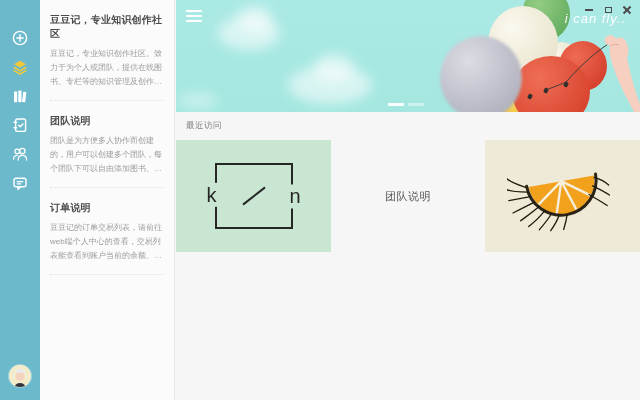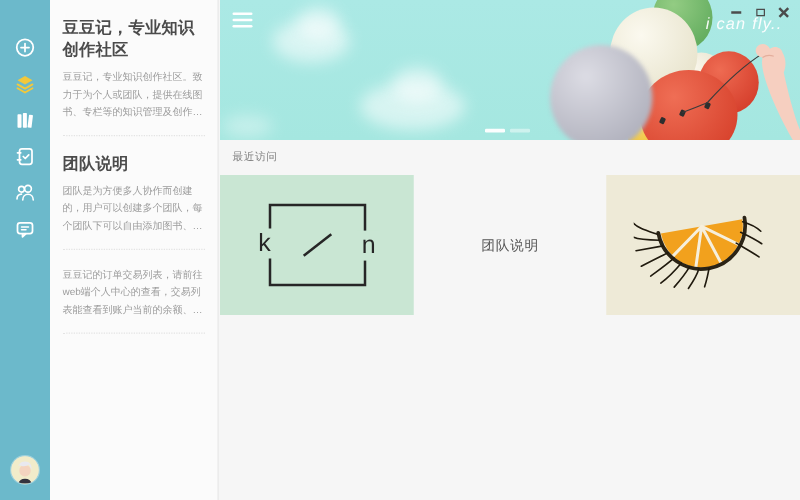--- a/index.html
+++ b/index.html
@@ -19,21 +19,21 @@
   .sidebar{position:absolute;left:40px;top:0;width:135px;height:400px;background:#fbfbfb;
     border-right:1px solid #e7e7e7;box-sizing:border-box;}
   .search-wrap{position:relative;margin:13px 10px 0 10px;}
   .search-input{width:100%;height:22px;box-sizing:border-box;border:1px solid #ddd;border-radius:3px;
     background:#fff;font-size:9px;color:#666;padding:0 22px 0 8px;outline:none;
     font-family:"Liberation Sans","DejaVu Sans",sans-serif;}
   .search-input::placeholder{color:#b9b9b9;}
   .search-glass{position:absolute;right:6px;top:4px;width:13px;height:13px;cursor:pointer;}
   .sections{padding:0 10px;}
   .section{padding:13px 0 11px 0;border-bottom:1px dotted #e3e3e3;cursor:pointer;}
-  .section-title{font-size:13px;color:#4b4b4b;margin:0 0 6px 0;font-weight:bold;letter-spacing:.2px;}
+  .section-title{font-size:10px;color:#4b4b4b;margin:0 0 6px 0;font-weight:bold;letter-spacing:.2px;}
   .section-body{font-size:8px;color:#9c9c9c;line-height:14px;margin:0;
     display:-webkit-box;-webkit-line-clamp:3;-webkit-box-orient:vertical;overflow:hidden;}
   
   .main{position:absolute;left:176px;top:0;width:464px;height:400px;border-radius:13px;}
   .banner{position:absolute;left:0;top:0;width:464px;height:112px;overflow:hidden;
     background:linear-gradient(180deg,#abe9e5 0%,#a5e7e0 100%);}
   .cloud{position:absolute;background:#ffffff;border-radius:50%;filter:blur(6px);opacity:.55;}
   .cloud.c1{left:42px;top:16px;width:62px;height:34px;}
   .cloud.c1b{left:62px;top:6px;width:34px;height:26px;}
   .cloud.c2{left:112px;top:66px;width:84px;height:38px;}
@@ -158,20 +158,21 @@
   <div class="sections">
     <div class="section">
       <p class="section-title">豆豆记，专业知识创作社区</p>
       <p class="section-body">豆豆记，专业知识创作社区。致力于为个人或团队，提供在线图书、专栏等的知识管理及创作，打造轻松简单...</p>
     </div>
     <div class="section">
       <p class="section-title">团队说明</p>
       <p class="section-body">团队是为方便多人协作而创建的，用户可以创建多个团队，每个团队下可以自由添加图书、专栏等，默认团队...</p>
     </div>
     <div class="section">
+      <p class="section-title">订单说明</p>
       <p class="section-body">豆豆记的订单交易列表，请前往web端个人中心的查看，交易列表能查看到账户当前的余额、交易记录、提现...</p>
     </div>
   </div>
 </div>
 
 <div class="main">
 
   <div class="banner">
     <div class="cloud c1"></div>
     <div class="cloud c1b"></div>

